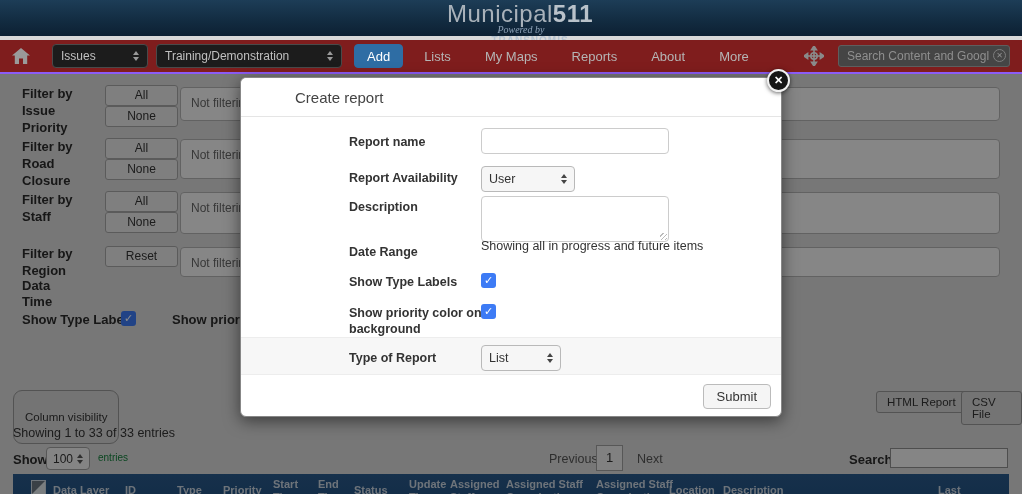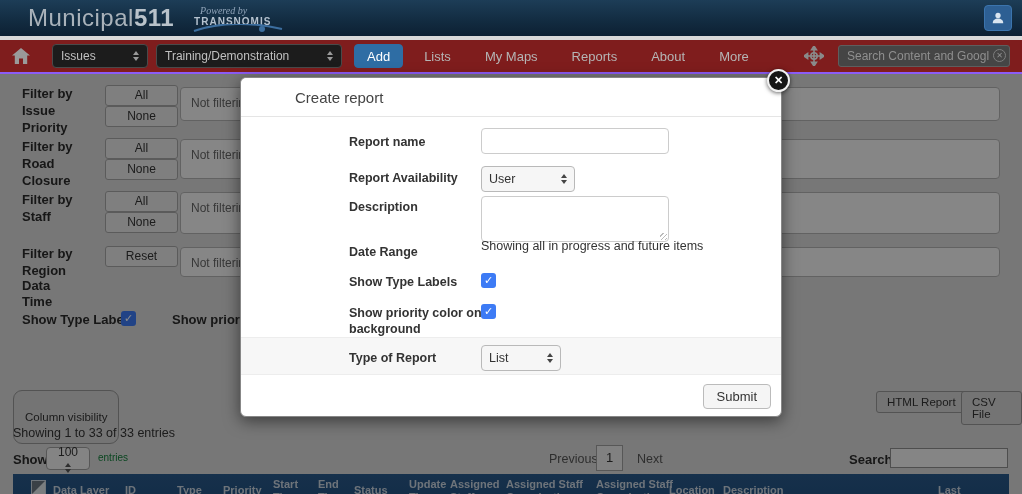--- a/index.html
+++ b/index.html
@@ -3,21 +3,21 @@
 <meta charset="utf-8">
 <style>
   * { margin:0; padding:0; box-sizing:border-box; }
   html,body { width:1022px; height:494px; }
   body { font-family:"Liberation Sans", sans-serif; overflow:hidden; }
   .page { position:relative; width:1022px; height:494px; overflow:hidden; background:#d9d9d9; }
 
   
   .top-header { position:absolute; top:0; left:0; width:1022px; height:36px;
     background:linear-gradient(180deg,#1d3d57 0%,#122b40 60%,#0d2033 100%);
-    display:flex; align-items:center; padding:0 10px 0 28px; }
+    display:flex; align-items:center; padding:0 10px 0 28px;flex-direction:column; }
   .brand { font-size:24px; color:#a9b2ba; letter-spacing:.5px; }
   .brand b { color:#b9c2ca; }
   .powered { margin-left:20px; margin-top:-4px; }
   .powered-by { font-family:Liberation Serif, serif; font-style:italic; font-size:10px; color:#8fa3b8; margin-left:6px; }
   .transnomis { position:relative; font-size:10px; font-weight:bold; letter-spacing:1px; color:#b5c2cf; }
   .transnomis svg { position:absolute; left:-2px; bottom:-7px; }
   .user-btn { margin-left:auto; width:28px; height:26px; background:#2d5f93; border:1px solid #3b74ad;
     border-radius:4px; display:flex; align-items:center; justify-content:center; }
   .user-btn svg { width:14px; height:14px; fill:#d9e5f0; }
 
@@ -63,21 +63,21 @@
   .stl-label { position:absolute; left:22px; top:238px; font-size:13px; font-weight:bold; color:#2b2b2b; }
   .stl-chk { position:absolute; left:121px; top:237px; }
   .sp-label { position:absolute; left:172px; top:238px; font-size:13px; font-weight:bold; color:#2b2b2b; white-space:nowrap; }
   .save-btn { position:absolute; left:22px; top:262px; padding:5px 11px; background:#eaeaea; border:2px solid #4f8fd4;
     border-radius:4px; font-size:13px; color:#222; }
   .colvis-btn { position:absolute; left:13px; top:316px; padding:20px 11px; background:#d3d3d3; border:1px solid #979797;
     border-radius:9px; font-size:11.5px; color:#333; }
   .showing { position:absolute; left:13px; top:352px; font-size:12.5px; color:#333; }
   .show-lbl { position:absolute; left:13px; top:378px; font-size:13px; font-weight:bold; color:#2b2b2b; }
   .size-select { position:absolute; left:46px; top:373px; width:44px; height:23px; background:#f0f0f0; border:1px solid #9e9e9e;
-    border-radius:4px; display:flex; align-items:center; justify-content:center; gap:4px; font-size:12px; color:#333;flex-direction:column; }
+    border-radius:4px; display:flex; align-items:center; justify-content:center; gap:4px; font-size:12px; color:#333; }
   .size-select .arrows .up{border-bottom-color:#555;} .size-select .arrows .dn{border-top-color:#555;}
   .entries-lbl { position:absolute; left:98px; top:378px; font-size:10px; font-weight:normal; color:#15803d; }
   .pg-prev { position:absolute; left:549px; top:378px; font-size:12.5px; color:#555; }
   .pg-num { position:absolute; left:596px; top:371px; width:27px; height:26px; background:#ececec; border:1px solid #9e9e9e;
     font-size:13px; color:#333; text-align:center; line-height:24px; }
   .pg-next { position:absolute; left:637px; top:378px; font-size:12.5px; color:#555; }
   .search-lbl { position:absolute; left:849px; top:378px; font-size:13px; font-weight:bold; color:#2b2b2b; }
   .search-inp { position:absolute; left:890px; top:374px; width:118px; height:20px; background:#f2f2f2;
     border:1px solid #8f8f8f; font-size:12px; padding:0 4px; font-family:"Liberation Sans",sans-serif; }
   .html-btn { position:absolute; left:876px; top:317px; padding:4px 10px; background:#d3d3d3; border:1px solid #979797;

